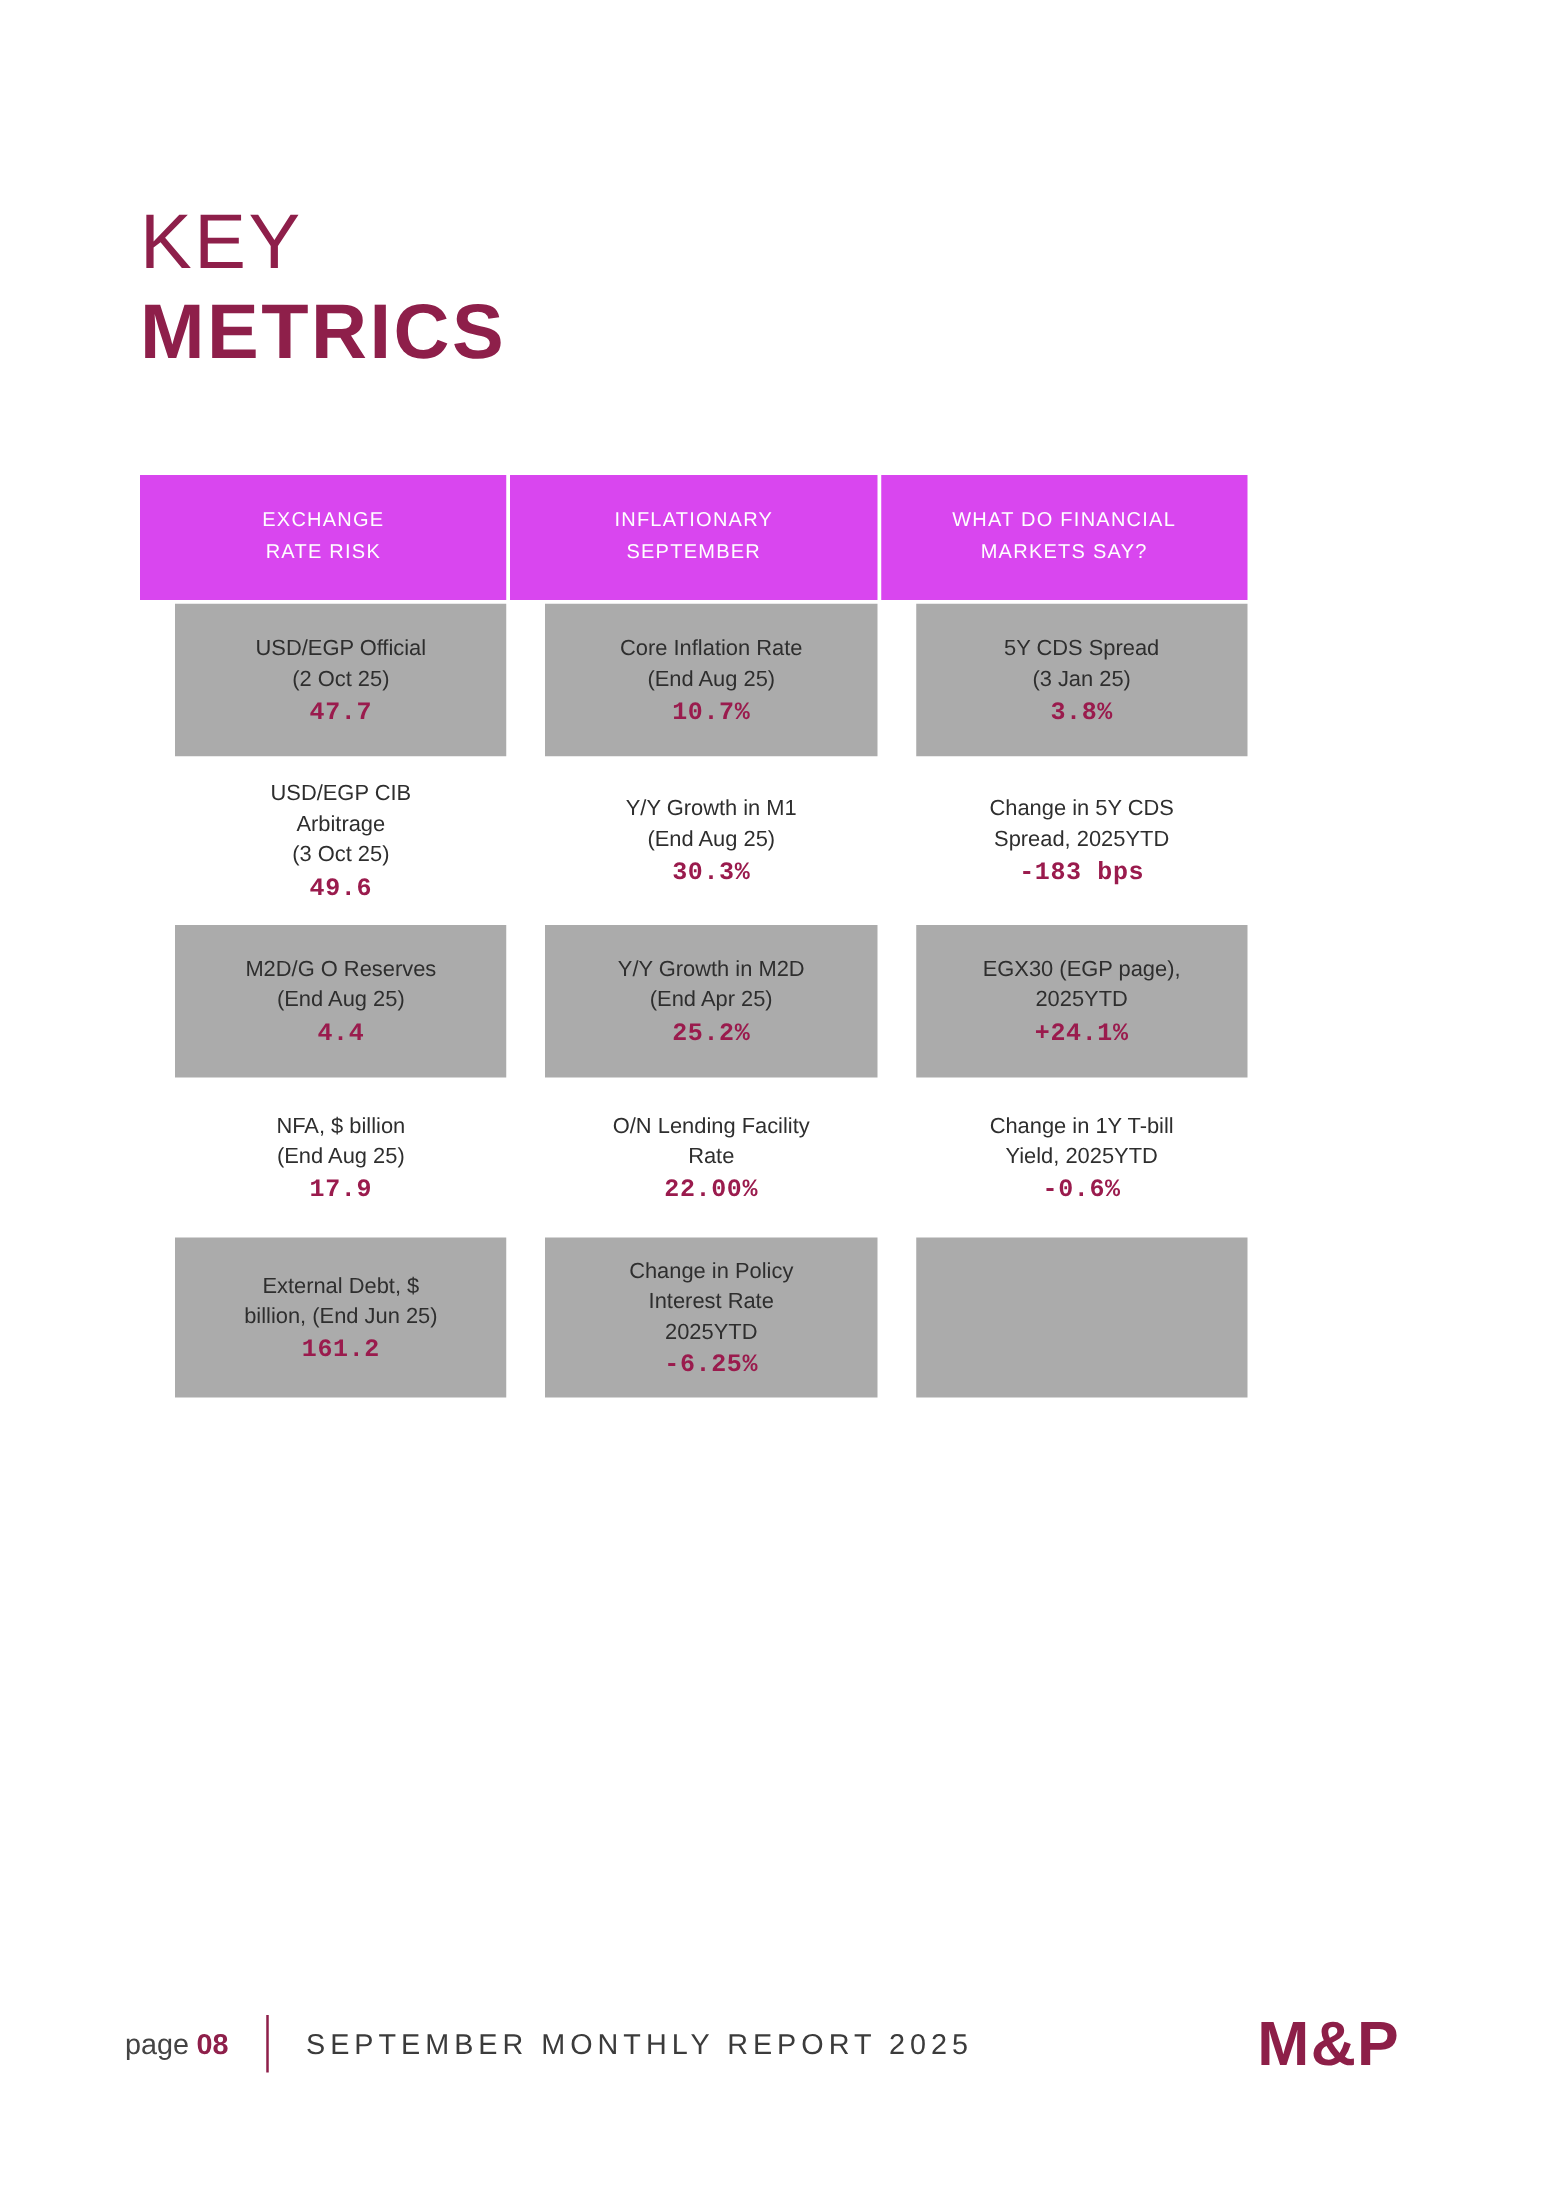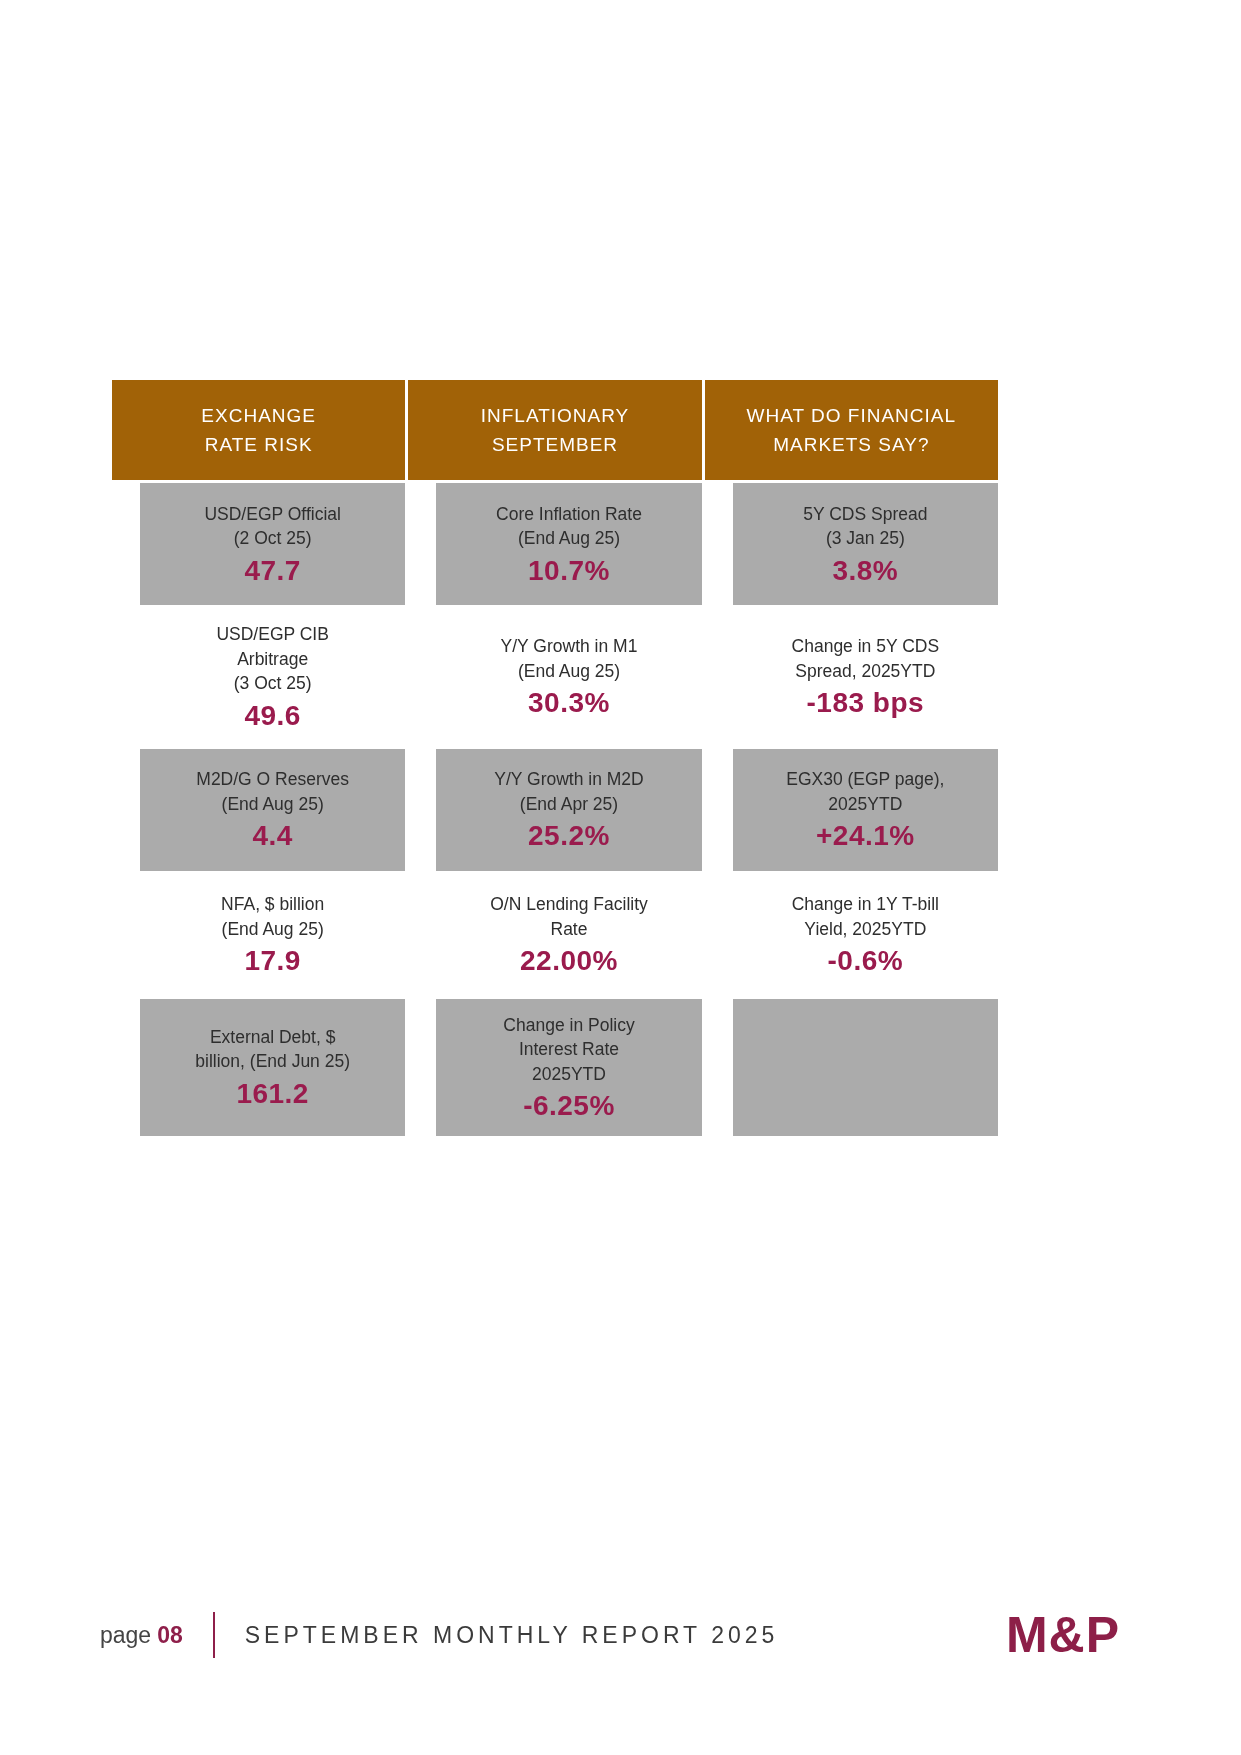--- a/index.html
+++ b/index.html
@@ -34,28 +34,28 @@
     position: absolute;
     left: 112px;
     top: 380px;
     width: 886px;
     display: grid;
     grid-template-columns: 1fr 1fr 1fr;
     gap: 3px;
     background: #ffffff;
   }
   .header-cell {
-    background: #a16207;
+    background: #d946ef;
     color: #ffffff;
     height: 100px;
     display: flex;
     align-items: center;
     justify-content: center;
     text-align: center;
-    font-size: 19px;
+    font-size: 16px;
     letter-spacing: 1px;
     line-height: 1.55;
     white-space: pre-line;
     font-weight: 400;
   }
   .metric-cell {
     min-height: 122px;
     display: flex;
     flex-direction: column;
     align-items: center;
@@ -66,25 +66,26 @@
   }
   .row-gray  { background: #ABABAB; }
   .row-white { background: #ffffff; }
   .metric-label {
     font-size: 17.5px;
     color: #2e2e2e;
     line-height: 1.4;
     white-space: pre-line;
   }
   .metric-value {
-    font-size: 28px;
+    font-size: 20px;
     font-weight: 800;
     color: #9A1B4D;
     margin-top: 4px;
     letter-spacing: 0.5px;
+    font-family: Liberation Mono, monospace;
   }
   .footer {
     position: absolute;
     left: 100px;
     width: 1020px;
     top: 1606px;
     display: flex;
     align-items: center;
   }
   .page-indicator {
@@ -115,20 +116,24 @@
     font-weight: 800;
     color: #8D1F48;
     letter-spacing: 1px;
   }
 </style>
 </head>
 <body>
 
 <div class="page">
 
+  <div class="title-block">
+    <div class="title-line1">KEY</div>
+    <div class="title-line2">METRICS</div>
+  </div>
 
   <div class="metrics-table">
 
     <div class="header-cell">EXCHANGE
 RATE RISK</div>
     <div class="header-cell">INFLATIONARY
 SEPTEMBER</div>
     <div class="header-cell">WHAT DO FINANCIAL
 MARKETS SAY?</div>
 

